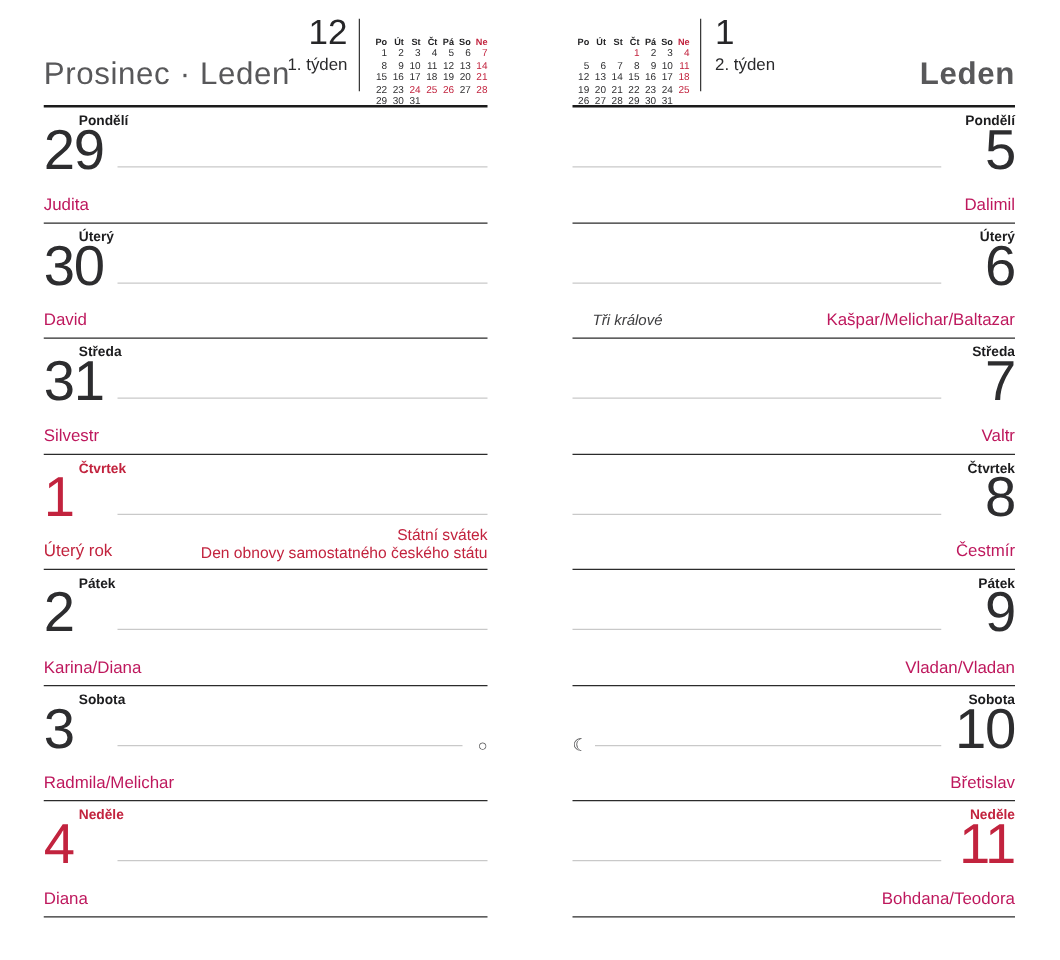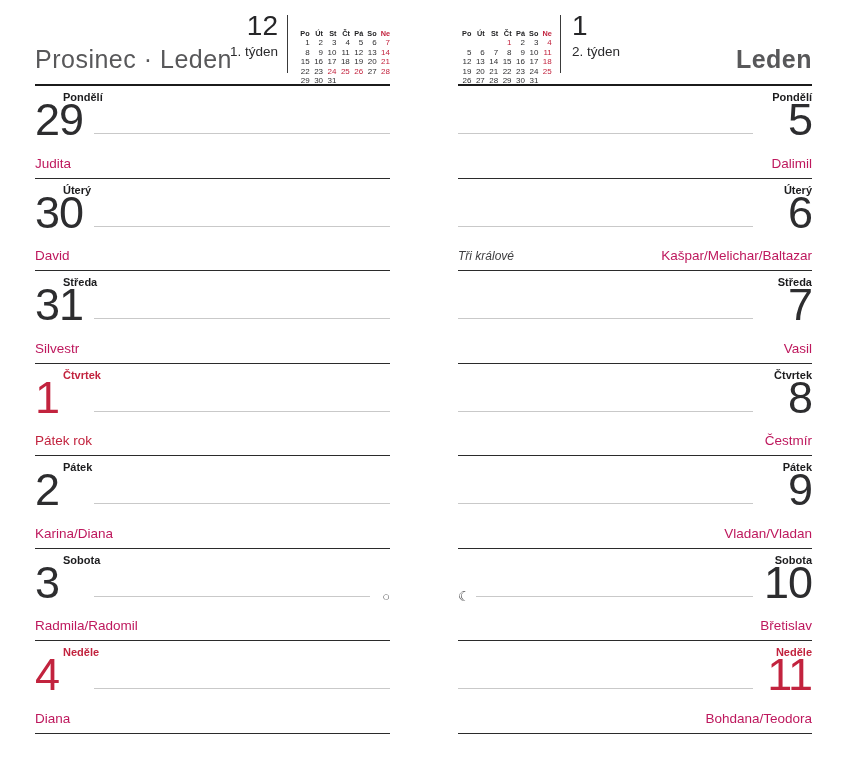--- a/index.html
+++ b/index.html
@@ -69,21 +69,21 @@
   .page-left .d-line{left:59px;right:0;}
   .page-right .d-line{left:0;right:59px;}
   .page-left .d-line.short-for-moon{right:20px;}
   .page-right .d-line.short-for-moon{left:18px;}
   .d-name{
     position:absolute;bottom:7px;font-size:13.5px;color:#be185d;white-space:nowrap;
   }
   .page-left .d-name{left:0;}
   .page-right .d-name{right:0;margin-left:36px;}
   .d-note{
-    position:absolute;bottom:7px;left:0;font-size:12px;font-style:italic;color:#3d3d3f;
+    position:absolute;bottom:7px;left:16px;font-size:12px;font-style:italic;color:#3d3d3f;
   }
   .d-holiday{
     position:absolute;bottom:5px;right:0;text-align:right;
     font-size:12.5px;line-height:1.18;color:#c2233e;white-space:nowrap;
   }
   .red-t{color:#c2233e !important;}
   .moon{
     position:absolute;color:#59595b;font-size:13px;line-height:1;
   }
   .moon-full{top:41px;right:0;}
@@ -162,36 +162,40 @@
     <div class="d-label">Středa</div>
     <div class="d-num">31</div>
     <div class="d-line"></div>
     <div class="d-name">Silvestr</div>
   </div>
 
   <div class="day">
     <div class="d-label red-t">Čtvrtek</div>
     <div class="d-num red-t">1</div>
     <div class="d-line"></div>
-    <div class="d-name red-t">Pátek rok</div>
+    <div class="d-name red-t">Úterý rok</div>
+    <div class="d-holiday">
+      <div>Státní svátek</div>
+      <div>Den obnovy samostatného českého státu</div>
+    </div>
   </div>
 
   <div class="day">
     <div class="d-label">Pátek</div>
     <div class="d-num">2</div>
     <div class="d-line"></div>
     <div class="d-name">Karina/Diana</div>
   </div>
 
   <div class="day">
     <div class="d-label">Sobota</div>
     <div class="d-num">3</div>
     <div class="d-line short-for-moon"></div>
     <div class="moon moon-full">○</div>
-    <div class="d-name">Radmila/Radomil</div>
+    <div class="d-name">Radmila/Melichar</div>
   </div>
 
   <div class="day">
     <div class="d-label red-t">Neděle</div>
     <div class="d-num red-t">4</div>
     <div class="d-line"></div>
     <div class="d-name">Diana</div>
   </div>
 </div>
 
@@ -259,21 +263,21 @@
     <div class="d-num">6</div>
     <div class="d-line"></div>
     <div class="d-note">Tři králové</div>
     <div class="d-name">Kašpar/Melichar/Baltazar</div>
   </div>
 
   <div class="day">
     <div class="d-label">Středa</div>
     <div class="d-num">7</div>
     <div class="d-line"></div>
-    <div class="d-name">Vasil</div>
+    <div class="d-name">Valtr</div>
   </div>
 
   <div class="day">
     <div class="d-label">Čtvrtek</div>
     <div class="d-num">8</div>
     <div class="d-line"></div>
     <div class="d-name">Čestmír</div>
   </div>
 
   <div class="day">

